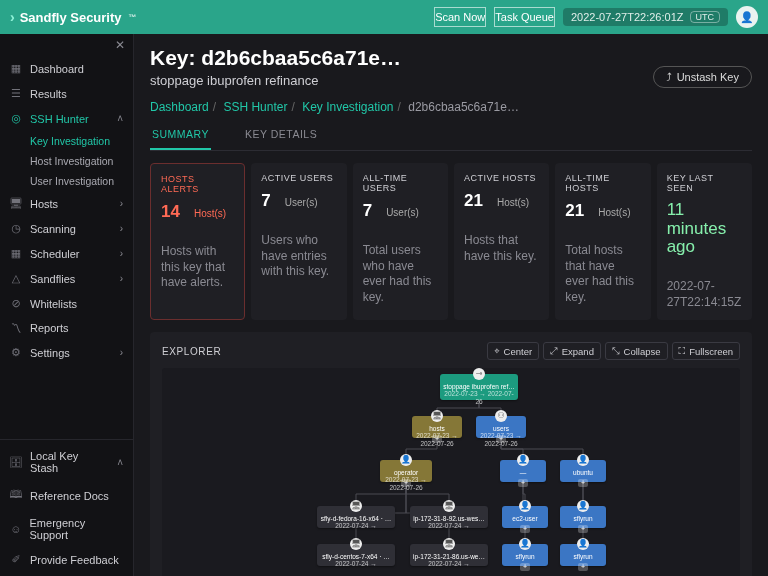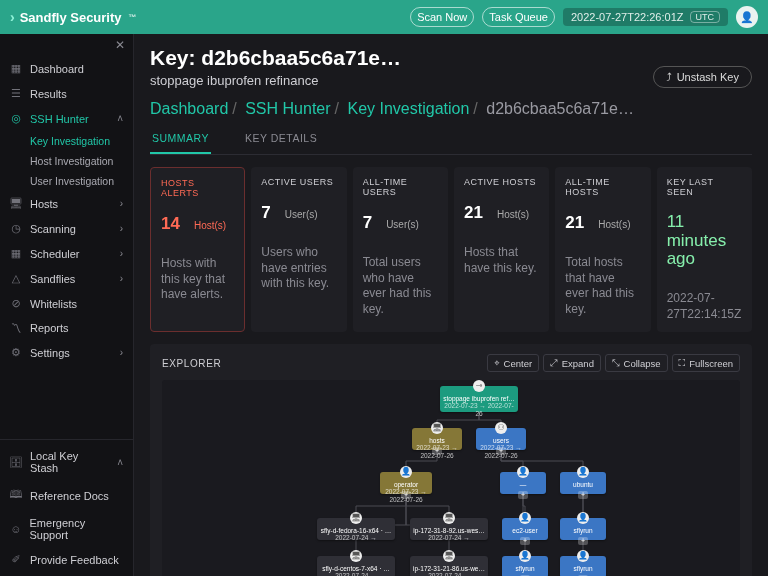--- a/index.html
+++ b/index.html
@@ -2,21 +2,21 @@
 <html><head>
 <meta charset="utf-8">
 <style>
   *{box-sizing:border-box;margin:0;padding:0;font-family:"Segoe UI",Arial,sans-serif}
   body{background:#19191d;color:#e4e4e7;font-size:12px;overflow:hidden;width:768px;height:576px}
   
   .topbar{background:#2aa58a;height:34px;display:flex;align-items:center;padding:0 10px;gap:8px}
   .brand{display:flex;align-items:center;gap:5px;font-weight:600;color:#fff;font-size:13px;flex:1}
   .brand .chev{color:#8ff2d8;font-size:14px}
   .brand sup{font-size:8px;margin-left:2px;opacity:.8}
-  .pill{border:1px solid rgba(255,255,255,.6);border-radius:10px;padding:3px 6px;color:#fff;font-size:11px;cursor:pointer;background:transparent}
+  .pill{border:1px solid rgba(255,255,255,.6);border-radius:0;padding:3px 0;color:#fff;font-size:11px;cursor:pointer;background:transparent}
   .timebox{background:rgba(0,0,0,.25);border-radius:4px;padding:3px 8px;color:#dfeee9;font-size:11px;display:flex;align-items:center;gap:6px}
   .timebox .utc{border:1px solid rgba(255,255,255,.4);border-radius:4px;padding:0 5px;font-size:9px}
   .avatar{width:22px;height:22px;border-radius:50%;background:#e9f3f0;color:#2aa58a;display:flex;align-items:center;justify-content:center;font-size:11px}
   
   .shell{display:flex;height:542px}
   .sidebar{width:134px;background:#121215;display:flex;flex-direction:column;border-right:1px solid #26262c}
   .side-scroll{flex:1;overflow:hidden}
   .collapse{display:flex;justify-content:flex-end;padding:4px 8px;color:#8a8a92}
   .nav-item{display:flex;align-items:center;gap:8px;padding:6px 10px;color:#cfcfd4;font-size:11px;cursor:pointer;position:relative}
   .nav-item .ico{width:12px;display:inline-flex;justify-content:center;color:#72727a;font-size:11px}
@@ -26,31 +26,31 @@
   .nav-sub{padding:4px 10px 4px 30px;font-size:10.5px;color:#a9a9b1;cursor:pointer}
   .nav-sub.sel{color:#21c7a8}
   .side-bottom{border-top:1px solid #26262c;padding:4px 0}
   
   .main{flex:1;overflow-y:auto;padding:12px 16px 0 16px}
   .titlebar{display:flex;align-items:flex-end;gap:28px}
   .titles{flex:1}
   h1{font-size:21px;font-weight:700;color:#fff;margin-bottom:3px}
   .subtitle{font-size:13px;color:#cfcfd4}
   .ghost-btn{border:1px solid #555;background:transparent;color:#ddd;border-radius:14px;padding:4px 12px;font-size:11px;cursor:pointer;display:inline-flex;gap:5px;align-items:center}
-  .crumbs{margin-top:12px;font-size:16px;color:#21c7a8}
+  .crumbs{margin-top:12px;font-size:12px;color:#21c7a8}
   .crumbs .sep{color:#666;margin:0 4px}
   .crumbs .last{color:#9a9aa2}
   .tabs{margin-top:14px;border-bottom:1px solid #2c2c33;display:flex;gap:32px}
   .tab{padding:0 2px 8px 2px;font-size:10.5px;letter-spacing:.5px;color:#8a8a92;cursor:pointer}
   .tab.on{color:#21c7a8;border-bottom:2px solid #21c7a8}
   
   .cards{display:grid;grid-template-columns:repeat(6,1fr);gap:6px;margin-top:12px}
   .card{background:#1f1f24;border-radius:4px;padding:10px 10px;min-height:80px}
   .card.alert{border:1px solid #6b2e2e}
-  .card .hd{font-size:9px;letter-spacing:.5px;color:#cfcfd4;text-transform:uppercase;margin-bottom:16px}
+  .card .hd{font-size:9px;letter-spacing:.5px;color:#cfcfd4;text-transform:uppercase;margin-bottom:8px}
   .card.alert .hd{color:#ff6a55}
   .card .big{font-size:17px;font-weight:700;color:#fff;display:inline}
   .card.alert .big{color:#ff6a55}
   .card .unit{font-size:10px;color:#aaa;margin-left:14px}
   .card.alert .unit{color:#ff6a55}
   .card .meta{font-size:12px;color:#8a8a92;margin-top:22px;line-height:1.3}
   .card.last .big2{font-size:17px;font-weight:400;color:#86efac;line-height:1.1}
   
   .panel{background:#1f1f24;border-radius:4px;margin-top:12px;padding:10px 12px 14px 12px}
   .panel-hd{display:flex;align-items:center}

